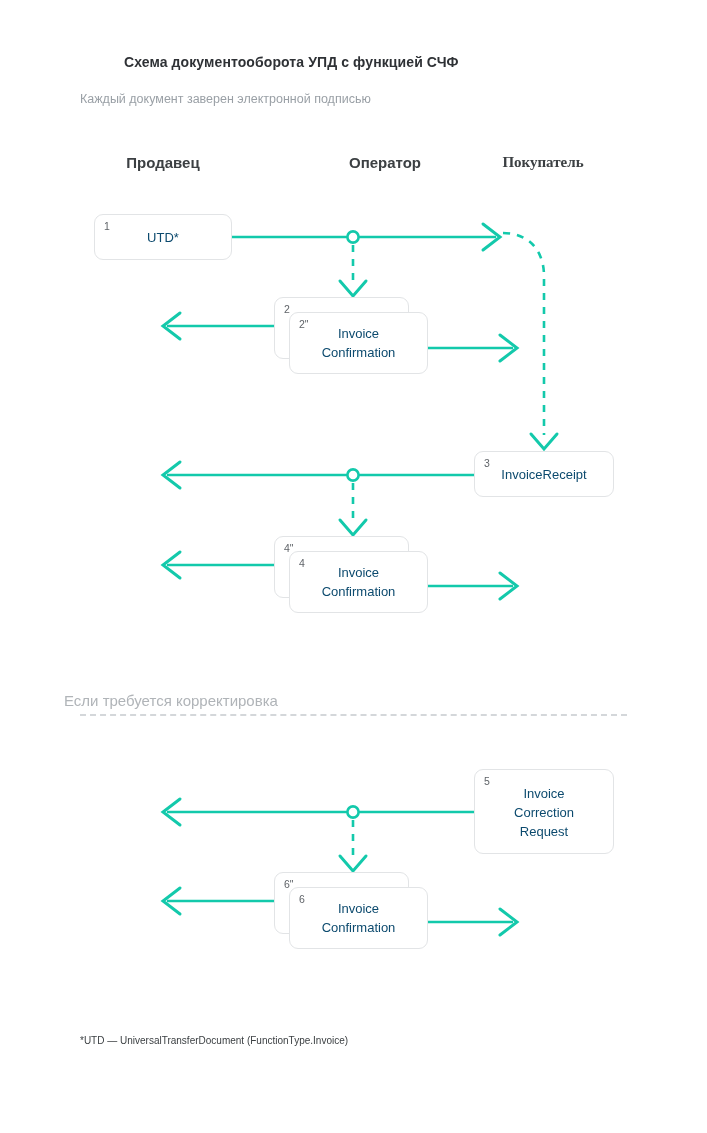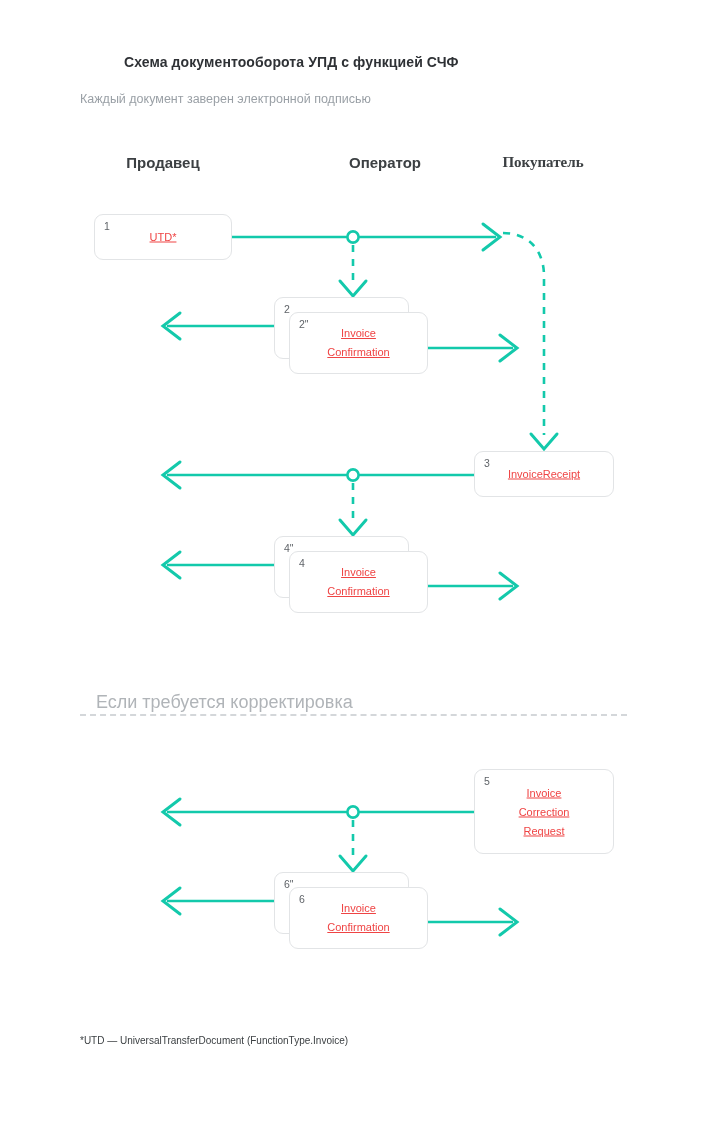--- a/index.html
+++ b/index.html
@@ -45,23 +45,23 @@
     top: 154px;
     font-size: 15px;
     font-weight: bold;
     color: #3c4043;
     text-align: center;
     transform: translateX(-50%);
     white-space: nowrap;
   }
   .section-label {
     position: absolute;
-    left: 96px;
+    left: 64px;
     top: 692px;
-    font-size: 18px;
+    font-size: 15px;
     color: #b0b4b8;
     white-space: nowrap;
   }
   .divider {
     position: absolute;
     left: 80px;
     top: 714px;
     width: 547px;
     height: 0;
     border-top: 2px dashed #d4d7da;
@@ -97,27 +97,26 @@
     color: #5f6368;
     line-height: 1;
   }
   .card-label {
     position: absolute;
     left: 0;
     right: 0;
     top: 50%;
     transform: translateY(-50%);
     text-align: center;
-    font-size: 11px;
-    color: #ef4444;
+    font-size: 13px;
+    color: #0c4a6e;
     line-height: 19px;
     padding: 0 6px;
     box-sizing: border-box;
     white-space: pre-line;
-    text-decoration: underline;
   }
 </style>
 </head>
 <body>
 
 <div class="page">
 
   <div class="title">Схема документооборота УПД с функцией СЧФ</div>
   <div class="subtitle">Каждый документ заверен электронной подписью</div>
 

